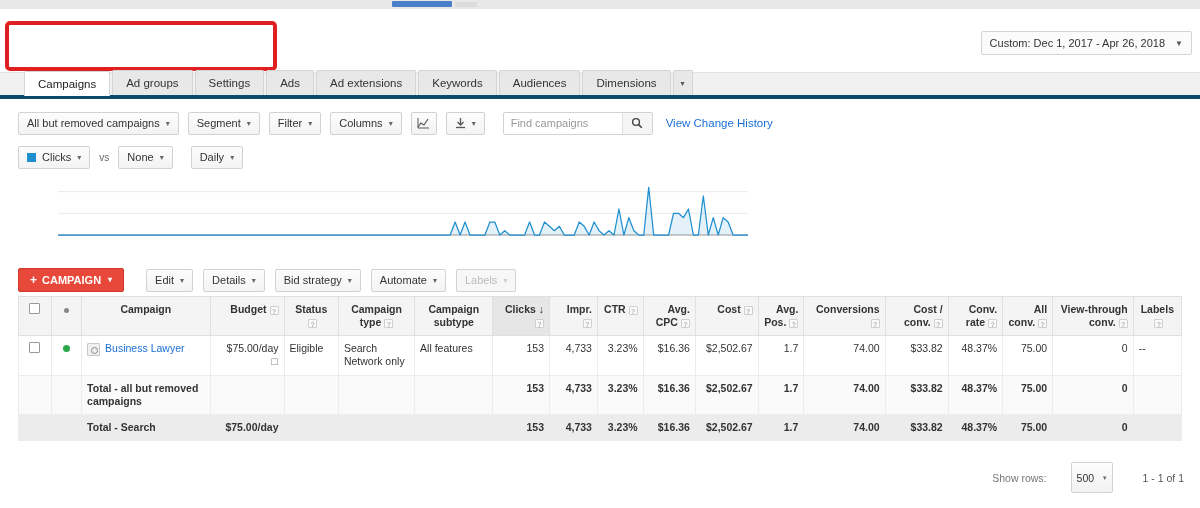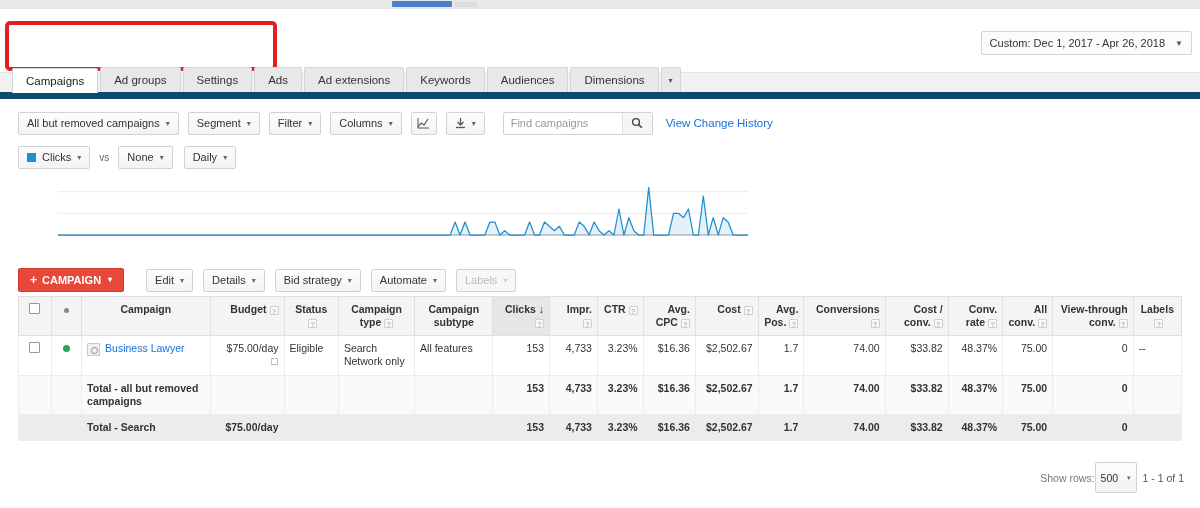--- a/index.html
+++ b/index.html
@@ -33,22 +33,22 @@
     height:24px; min-width:185px;
     border:1px solid #d4d4d4; border-radius:2px; background:#fbfbfb;
     display:flex; align-items:center; justify-content:space-between;
     padding:0 8px; font-size:11px; color:#333; cursor:pointer;
   }
   .daterange .caret { margin-left:10px; font-size:8px; color:#555; }
 
   
   .tabs-row {
     position:absolute; top:73px; left:0; width:1200px; height:26px;
-    background:#f1f1f1; border-bottom:7px solid #0c4a6e;
-    display:flex; align-items:flex-end; padding-left:12px;
+    background:#f1f1f1; border-bottom:4px solid #0c4a6e;
+    display:flex; align-items:flex-end; padding-left:24px;
   }
   .tab {
     height:25px; line-height:25px; padding:0 13px;
     font-size:11.5px; color:#333; background:#e8e8e8;
     border:1px solid #d5d5d5; border-bottom:none;
     margin-right:2px; border-radius:2px 2px 0 0; cursor:pointer; white-space:nowrap;
   }
   .tab.active { background:#fff; color:#222; border-bottom:1px solid #fff; position:relative; top:1px; }
   .tab.more { padding:0 7px; font-size:8px; color:#555; }
 
@@ -148,21 +148,21 @@
     content:""; position:absolute; left:3px; top:3px; width:5px; height:5px;
     border:1.2px solid #8a8a8a; border-radius:50%;
   }
   tr.total td { background:#fafafa; font-weight:bold; border-top:1px solid #e0e0e0; }
   tr.total-search td { background:#ececec; font-weight:bold; }
   .budget-note { display:block; text-align:right; color:#888; font-size:9px; margin-top:1px; }
 
   
   .footer {
     position:absolute; top:462px; right:16px;
-    display:flex; align-items:center; gap:0;
+    display:flex; align-items:center; gap:24px;
     font-size:10.5px; color:#777;
   }
   .rows-sel {
     height:31px; min-width:42px; border:1px solid #d2d2d2; border-radius:2px;
     background:linear-gradient(#fdfdfd,#f2f2f2); display:inline-flex;
     align-items:center; justify-content:space-between; padding:9px 5px;
     font-size:10.5px; color:#333; cursor:pointer;
   }
   .rows-sel .caret { font-size:7px; color:#666; margin-left:5px; }
   .pageinfo { color:#555; margin-left:6px; }
@@ -246,21 +246,21 @@
   <div class="btn">
     <span class="swatch"></span>
     <span>Clicks</span>
     <span class="caret">▾</span>
   </div>
   <span class="vs">vs</span>
   <div class="btn">
     <span>None</span>
     <span class="caret">▾</span>
   </div>
-  <div class="btn" style="margin-left:2px">
+  <div class="btn" style="margin-left:9px">
     <span>Daily</span>
     <span class="caret">▾</span>
   </div>
 </div>
 
 <div class="chartbox">
   <div class="ylab" style="left:34px; top:180px;">10</div>
   <div class="ylab" style="left:34px; top:206px;">5</div>
   <div class="ylab" style="left:34px; top:232px;">0</div>
   <svg class="chart-svg" id="chart-svg" width="1200" height="85">

